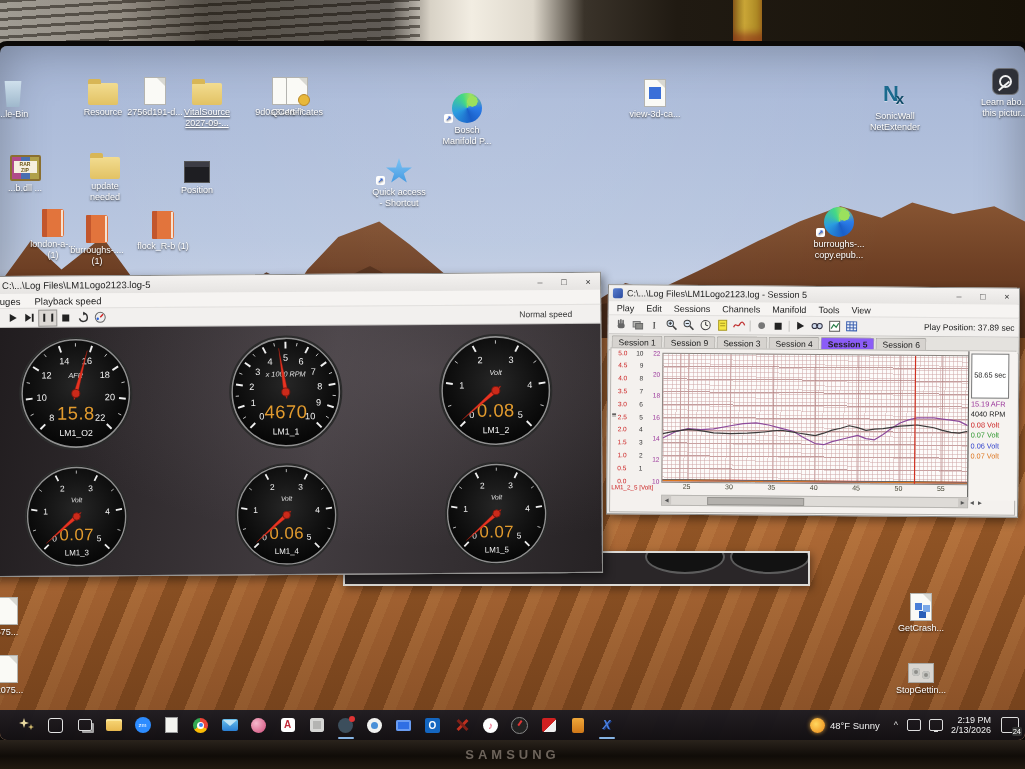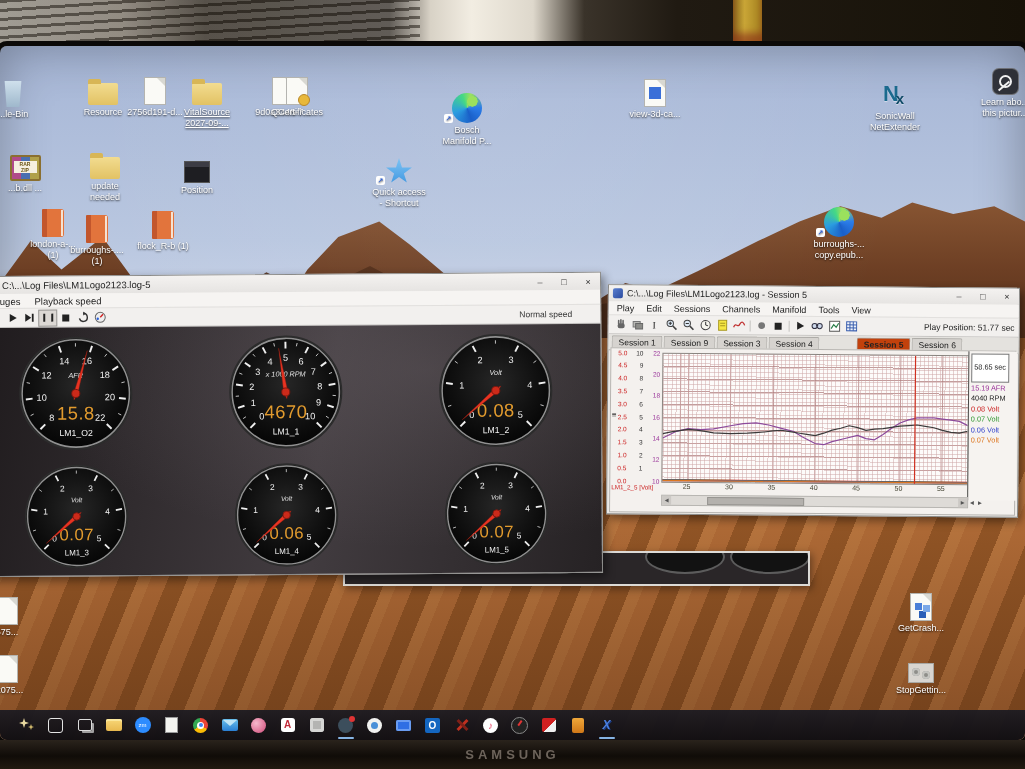--- a/index.html
+++ b/index.html
@@ -100,37 +100,37 @@
   .cwin{left:607px;top:240px;width:410px;height:228px;transform:rotate(0.5deg);background:#eceae7;}
   .cwin .titlebar{height:16px;padding-left:4px;gap:4px;font-size:9px;}
   .appic{width:10px;height:10px;background:linear-gradient(135deg,#5a7fd0,#2a4a9e);border-radius:2px;flex:0 0 auto;}
   .cwin .menubar{height:13px;padding-left:2px;font-size:9px;}
   .cwin .menubar span{padding:0 6px;}
   .cwin .toolbar{height:18px;padding-left:3px;}
   .playpos{margin-left:auto;margin-right:4px;font-size:8.5px;color:#222;}
   .tabs{height:15px;display:flex;align-items:flex-end;padding-left:3px;background:#e4e2de;border-bottom:1px solid #b4b2ae;}
   .tab{font-size:8.5px;padding:1px 6px 2px;border:1px solid #aeaca8;border-bottom:none;border-radius:2px 2px 0 0;
     background:#d6d3cf;color:#222;margin-right:1px;white-space:nowrap;}
-  .tab.active{background:#c2410c;font-weight:bold;position:relative;top:1px;padding-bottom:3px;margin-left:36px;}
+  .tab.active{background:#8b5cf6;font-weight:bold;position:relative;top:1px;padding-bottom:3px;}
   .chartarea{position:absolute;left:2px;top:62px;width:404px;height:163px;background:#f4f1ee;border:1px solid #b6b4b0;}
   .plot{position:absolute;left:51px;top:4px;width:305px;height:128px;background-color:#fdfbfa;border:1px solid #8a8580;
     background-image:
       repeating-linear-gradient(90deg,rgba(205,165,165,.5) 0 1px,transparent 1px 4.2px),
       repeating-linear-gradient(0deg,rgba(205,165,165,.5) 0 1px,transparent 1px 4.2px),
       repeating-linear-gradient(90deg,rgba(175,125,125,.75) 0 1px,transparent 1px 42.4px),
       repeating-linear-gradient(0deg,rgba(175,125,125,.75) 0 1px,transparent 1px 12.8px);
     background-position:0 0,0 0,25px 0,0 0;}
   .plot svg{position:absolute;left:0;top:0;}
   .ytick{position:absolute;width:16px;text-align:right;font-size:6.5px;line-height:7px;}
   .xtick{position:absolute;top:134px;font-size:7px;color:#443;width:14px;text-align:center;}
   .axisname{position:absolute;left:1px;top:135px;font-size:6.3px;color:#cc2222;}
   .handle{position:absolute;left:1px;top:62px;font-size:8px;color:#333;}
   .legendpane{position:absolute;left:357px;top:0;bottom:14px;width:46px;border-left:1px solid #4a4a48;padding:2px 0 0 2px;background:#f6f3f0;}
   .lg{font-size:7.3px;line-height:10.5px;white-space:nowrap;}
-  .lg0{border:1px solid #777;background:#fff;padding:8px 2px;margin-bottom:1px;display:inline-block;}
+  .lg0{border:1px solid #777;background:#fff;padding:16px 2px;margin-bottom:1px;display:inline-block;}
   .hscroll{position:absolute;left:51px;top:146px;width:305px;height:9px;background:#dedbd7;border:1px solid #b8b6b2;display:flex;}
   .harr{width:9px;font-size:5px;line-height:8px;text-align:center;color:#555;background:#ccc9c5;}
   .hthumb{position:absolute;left:45px;top:1px;width:95px;height:6px;background:#b4b1ad;border:1px solid #979591;}
   .minis{position:absolute;left:360px;top:148px;font-size:5px;color:#555;letter-spacing:4px;}
   
   .taskbar{position:absolute;left:0;top:664px;width:1025px;height:30px;
     background:linear-gradient(180deg,rgba(30,28,34,.96),rgba(16,14,18,.97));display:flex;align-items:center;}
   .tbi{width:22px;height:24px;margin:0 3.5px;display:flex;align-items:center;justify-content:center;position:relative;flex:0 0 auto;}
   .tbi.active:after{content:"";position:absolute;left:3px;bottom:-2px;width:16px;height:2px;background:#86b4e4;border-radius:1px;}
   .tray{margin-left:auto;display:flex;align-items:center;color:#f0f0f0;padding-right:6px;}
@@ -711,21 +711,21 @@
           <span class="tbtn">
             <svg width="12" height="12" viewBox="0 0 12 12">
               <rect x="1" y="1.5" width="10" height="9" fill="#eef2fa" stroke="#3a5fae"></rect>
               <line x1="1" y1="4.5" x2="11" y2="4.5" stroke="#3a5fae"></line>
               <line x1="1" y1="7.5" x2="11" y2="7.5" stroke="#3a5fae"></line>
               <line x1="4.3" y1="1.5" x2="4.3" y2="10.5" stroke="#3a5fae"></line>
               <line x1="7.6" y1="1.5" x2="7.6" y2="10.5" stroke="#3a5fae"></line>
             </svg>
           </span>
         </span>
-      <span class="playpos">Play Position: 51.77 sec</span>
+      <span class="playpos">Play Position: 37.89 sec</span>
     </div>
     <div class="tabs" id="ctabs">
         <span class="tab">Session 1</span>
         <span class="tab">Session 9</span>
         <span class="tab">Session 3</span>
         <span class="tab">Session 4</span>
         <span class="tab active">Session 5</span>
         <span class="tab">Session 6</span>
       </div>
     <div class="chartarea" id="chartarea">
@@ -863,18 +863,34 @@
         <span class="tbi">
           <span style="width:14px;height:14px;display:block;background:linear-gradient(135deg,#d02020 0 55%,#f0f0f0 55%);border-radius:2px;"></span>
         </span>
         <span class="tbi">
           <span style="width:12px;height:15px;background:linear-gradient(180deg,#f0a83a,#d07818);border-radius:2px;display:block;"></span>
         </span>
         <span class="tbi active">
           <span style="width:16px;height:14px;display:block;color:#4a7fe0;font-weight:bold;font-style:italic;font-size:12px;line-height:14px;text-align:center;text-shadow:1px 1px 0 #1a3a80;">X</span>
         </span>
       </span>
+    <span class="tray">
+      <span class="weather">
+        <span class="sun"></span>
+        <span>48°F Sunny</span>
+      </span>
+      <span class="chev">^</span>
+      <span class="trayic"></span>
+      <span class="trayic b"></span>
+      <span class="clockblk">
+        <div>2:19 PM</div>
+        <div>2/13/2026</div>
+      </span>
+      <span class="notif">
+        <em>24</em>
+      </span>
+    </span>
   </div>
 </div>
 
 <div class="bezel-bottom">
   <span class="brand">SAMSUNG</span>
 </div>
 
 </body></html>

